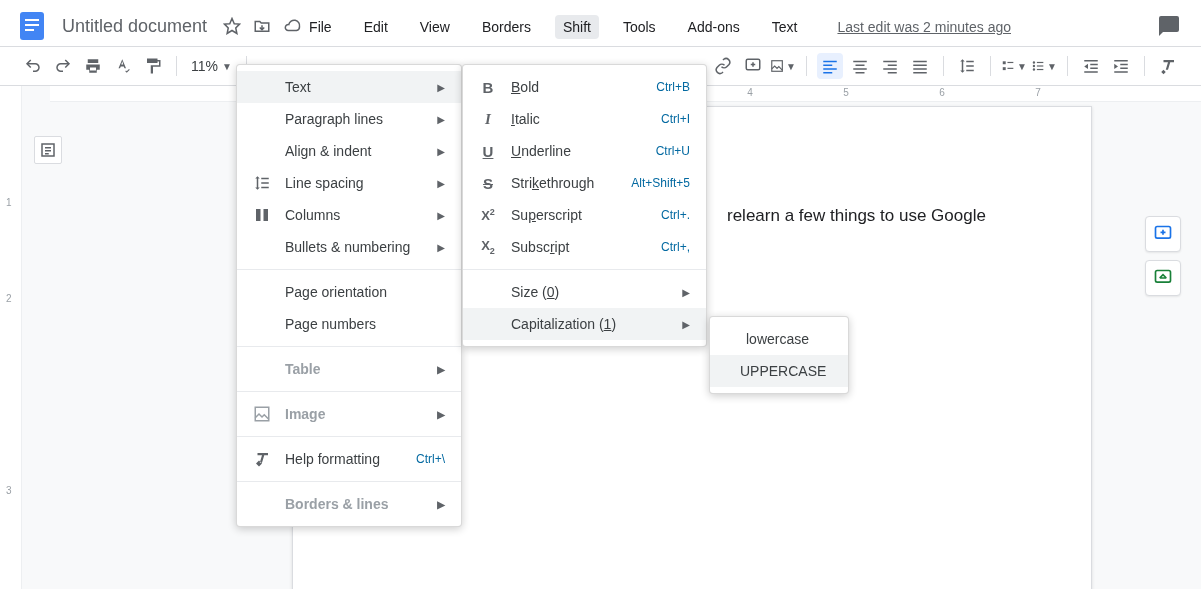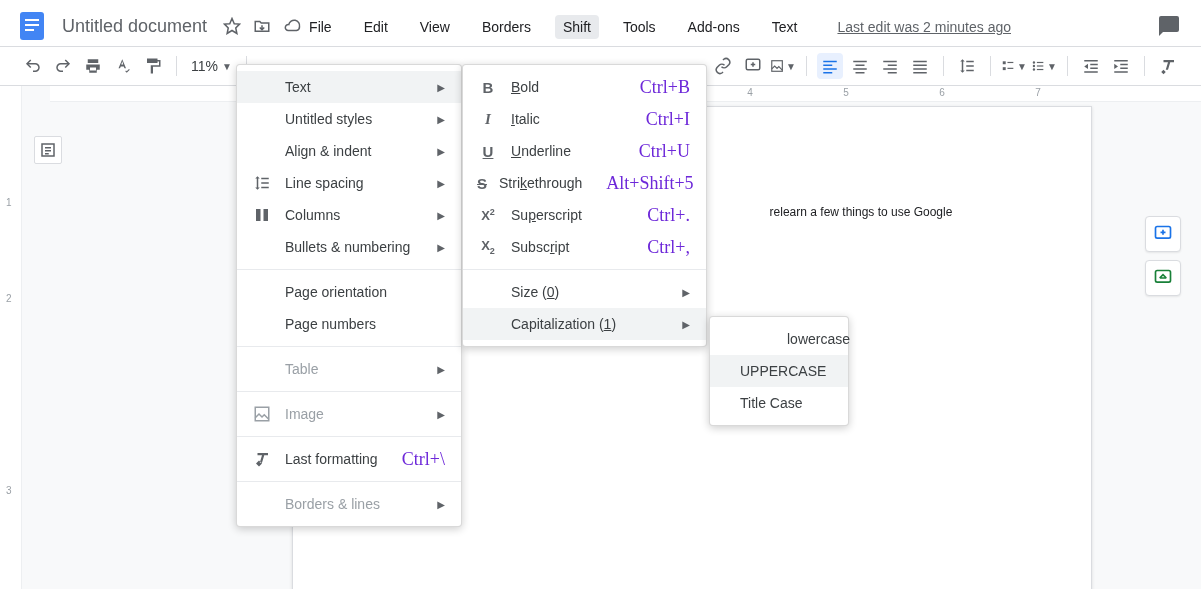--- a/index.html
+++ b/index.html
@@ -24,33 +24,33 @@
   .tbsep { width: 1px; height: 20px; background: #dadce0; margin: 0 6px; }
   .zoom { display: flex; align-items: center; gap: 4px; font-size: 14px; color: #3c4043; padding: 0 4px; cursor: pointer;}
   .caret { font-size: 10px; color:#5f6368; }
   .workspace { display: flex; height: calc(100% - 86px); background: #f8f9fa; }
   .vruler { width: 22px; background: #fff; border-right: 1px solid #edeff1; position: relative; }
   .vruler .lbl { position:absolute; left:6px; font-size:10px; color:#9aa0a6; transform:translateY(-50%);}
   .doc-area { flex: 1; position: relative; overflow: hidden; }
   .hruler { height: 16px; background: #fff; border-bottom: 1px solid #edeff1; position: relative; margin-left: 28px;}
   .hruler .num { position:absolute; top:1px; font-size:10px; color:#9aa0a6; transform:translateX(-50%);}
   .page { position: absolute; left: 270px; top: 20px; width: 800px; height: 1000px; background: #fff; border: 1px solid #dadce0; box-shadow: 0 1px 3px rgba(60,64,67,.15); padding: 96px 96px; }
-  .page-text { font-size: 12px; color: #202124; line-height: 1.5; text-align: center; }
+  .page-text { font-size: 17px; color: #202124; line-height: 1.5; }
   .outline-icon { position:absolute; left:34px; top:136px; width:28px; height:28px; border:1px solid #dadce0; border-radius:2px; display:flex; align-items:center; justify-content:center; color:#5f6368; cursor:pointer; background:#fff;}
   .side-buttons { position: absolute; right: 20px; top: 216px; display:flex; flex-direction:column; gap:8px;}
   .side-btn { width: 36px; height: 36px; border:1px solid #dadce0; border-radius:4px; background:#fff; display:flex; align-items:center; justify-content:center; cursor:pointer; box-shadow:0 1px 2px rgba(0,0,0,.08);}
   
   .menu { position: absolute; background: #fff; border: 1px solid rgba(0,0,0,.15); border-radius: 4px; box-shadow: 0 2px 8px rgba(0,0,0,.2); z-index: 100; padding: 6px 0; font-size: 14px; color: #3c4043;}
   .menu .row { display: flex; align-items: center; height: 32px; padding: 0 16px 0 14px; position: relative; cursor: pointer;}
   .menu .row.hover { background: #f1f3f4; }
-  .menu .row.disabled { color:#9aa0a6; cursor:default;}
+  .menu .row.disabled { color:#9aa0a6; cursor:default;font-weight:bold;}
   .menu .row .ico { width: 22px; display:flex; align-items:center; justify-content:center; margin-right:12px; color:#5f6368;}
   .menu .row .ico.hidden { visibility:hidden; }
   .menu .row .label { flex: 1; white-space: nowrap;}
-  .menu .row .shortcut { color:#6d28d9; font-size:18px; margin-left: 24px; font-family: Liberation Serif, serif;}
+  .menu .row .shortcut { color:#0369a1; font-size:12px; margin-left: 24px;}
   .menu .row .arrow { margin-left: 24px; color:#5f6368; font-size:10px;}
   .menu .sep { height:1px; background:#e8eaed; margin:6px 0;}
   #menu-format { left: 236px; top: 64px; width: 226px;}
   #menu-text { left: 462px; top: 64px; width: 245px;}
   #menu-cap { left: 709px; top: 316px; width: 140px;}
   #menu-text .row .label u { text-decoration: underline; }
   svg { display:block; }
   .fill-spacer { flex:1; }
 </style>
 </head>
@@ -294,21 +294,21 @@
 
 <div class="menu" id="menu-format">
   <div id="fmt-rows">
       <div class="row hover">
         <span class="ico hidden"></span>
         <span class="label">Text</span>
         <span class="arrow">▶</span>
       </div>
       <div class="row">
         <span class="ico hidden"></span>
-        <span class="label">Untitled styles</span>
+        <span class="label">Paragraph lines</span>
         <span class="arrow">▶</span>
       </div>
       <div class="row">
         <span class="ico hidden"></span>
         <span class="label">Align &amp; indent</span>
         <span class="arrow">▶</span>
       </div>
       <div class="row">
         <span class="ico">
           <svg width="18" height="18" viewBox="0 0 24 24" fill="#5f6368">
@@ -359,21 +359,21 @@
         <span class="label">Image</span>
         <span class="arrow">▶</span>
       </div>
       <div class="sep"></div>
       <div class="row">
         <span class="ico">
           <svg width="18" height="18" viewBox="0 0 24 24" fill="#5f6368">
             <path d="M6 4h14v3h-5l-3 10h-3l3-10H6zM4 18l4 4 4-4-4-4z"></path>
           </svg>
         </span>
-        <span class="label">Last formatting</span>
+        <span class="label">Help formatting</span>
         <span class="shortcut">Ctrl+\</span>
       </div>
       <div class="sep"></div>
       <div class="row disabled">
         <span class="ico hidden"></span>
         <span class="label">Borders &amp; lines</span>
         <span class="arrow">▶</span>
       </div>
     </div>
 </div>
@@ -431,23 +431,20 @@
       <div class="row hover">
         <span class="ico hidden"></span>
         <span class="label">Capitalization (<u>1</u>)</span>
         <span class="arrow">▶</span>
       </div>
     </div>
 </div>
 
 <div class="menu" id="menu-cap">
   <div id="cap-rows">
-      <div class="row" style="padding-left: 36px; margin-left: 41px;">
+      <div class="row" style="padding-left: 36px;">
         <span class="label">lowercase</span>
       </div>
       <div class="row hover" style="padding-left: 30px;">
         <span class="label">UPPERCASE</span>
       </div>
-      <div class="row" style="padding-left: 30px;">
-        <span class="label">Title Case</span>
-      </div>
     </div>
 </div>
 
 </body></html>

